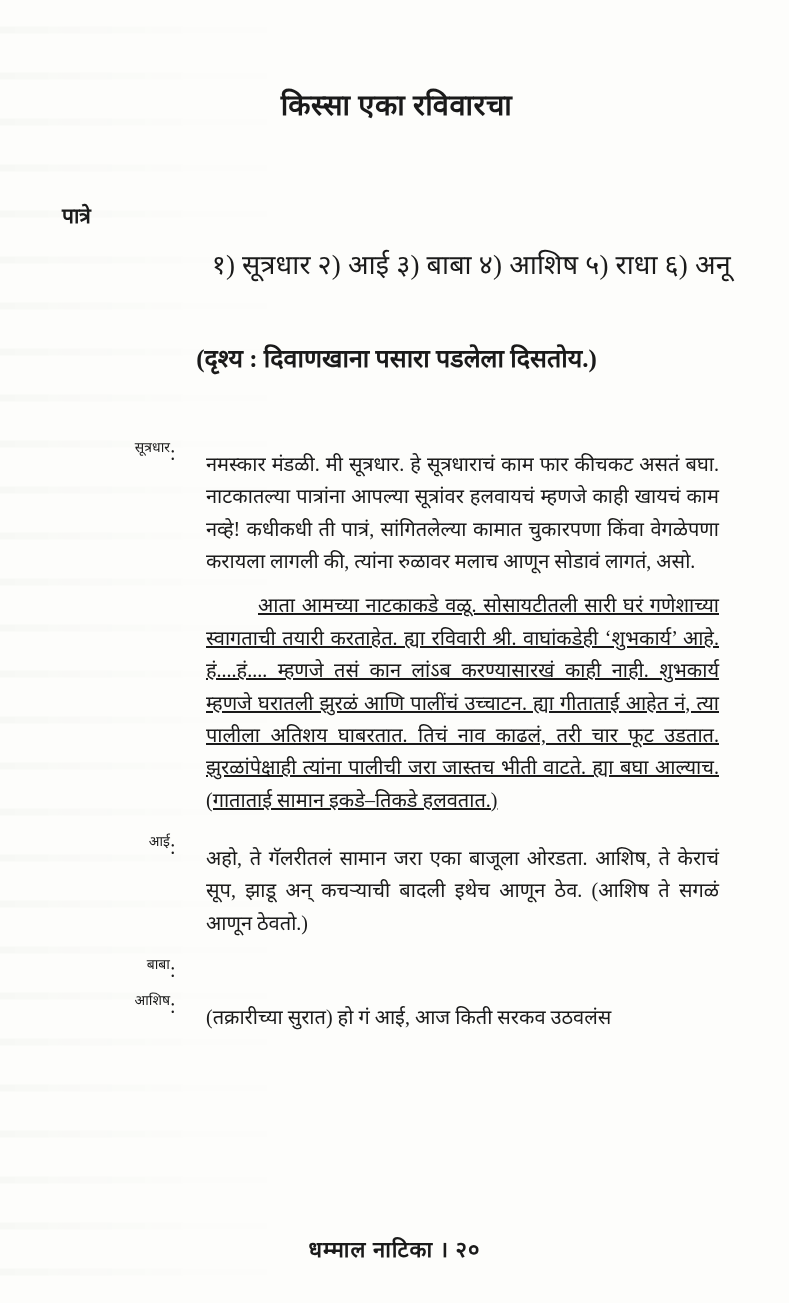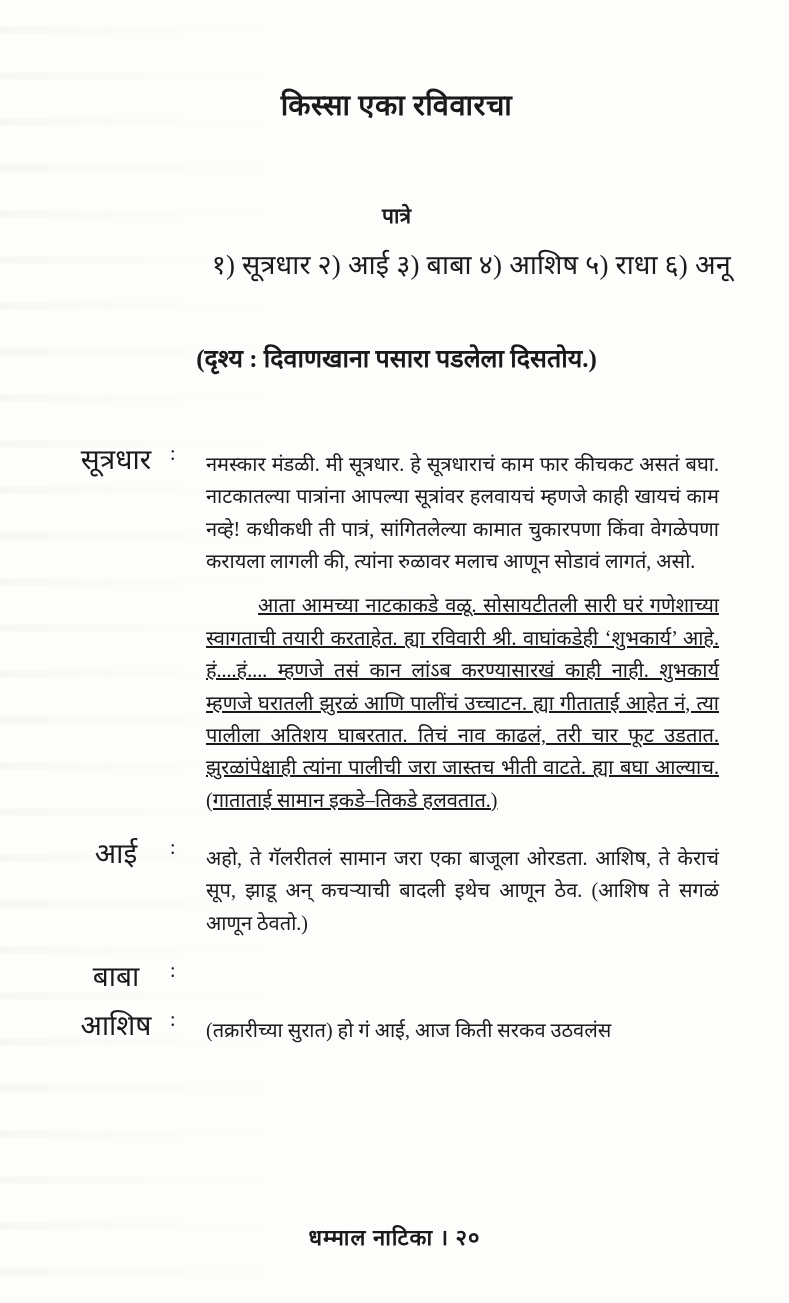--- a/index.html
+++ b/index.html
@@ -42,21 +42,20 @@
   }
   .title {
     text-align: center;
     font-size: 29px;
     font-weight: bold;
     letter-spacing: 0.5px;
     margin: 18px 0 0 0;
     line-height: 1.2;
   }
   .cast-heading {
-    text-align: center;
     font-size: 21px;
     font-weight: bold;
     margin: 78px 0 0 0;
   }
   .cast-list {
     text-align: right;
     font-size: 27px;
     margin: 16px 0 0 0;
     letter-spacing: 0.2px;
   }
@@ -69,22 +68,22 @@
   .dialogue {
     margin-top: 62px;
   }
   .line {
     display: flex;
     align-items: flex-start;
     margin-bottom: 2px;
   }
   .speaker {
     flex: 0 0 108px;
-    font-size: 28px;
-    text-align: center;
+    font-size: 14px;
+    text-align: right;
     padding-top: 1px;
     line-height: 1.62;
   }
   .colon {
     flex: 0 0 24px;
     font-size: 20px;
     text-align: left;
     padding-top: 1px;
     line-height: 1.62;
   }
@@ -99,21 +98,21 @@
     margin: 12px;
   }
   .speech p.indent {
     text-indent: 52px;
     text-decoration: underline;
   }
   .footer {
     position: absolute;
     left: 0;
     right: 0;
-    bottom: 52px;
+    bottom: 40px;
     text-align: center;
     font-size: 22px;
     font-weight: bold;
     letter-spacing: 1px;
   }
 </style>
 </head>
 <body>
 
 <div class="page">

